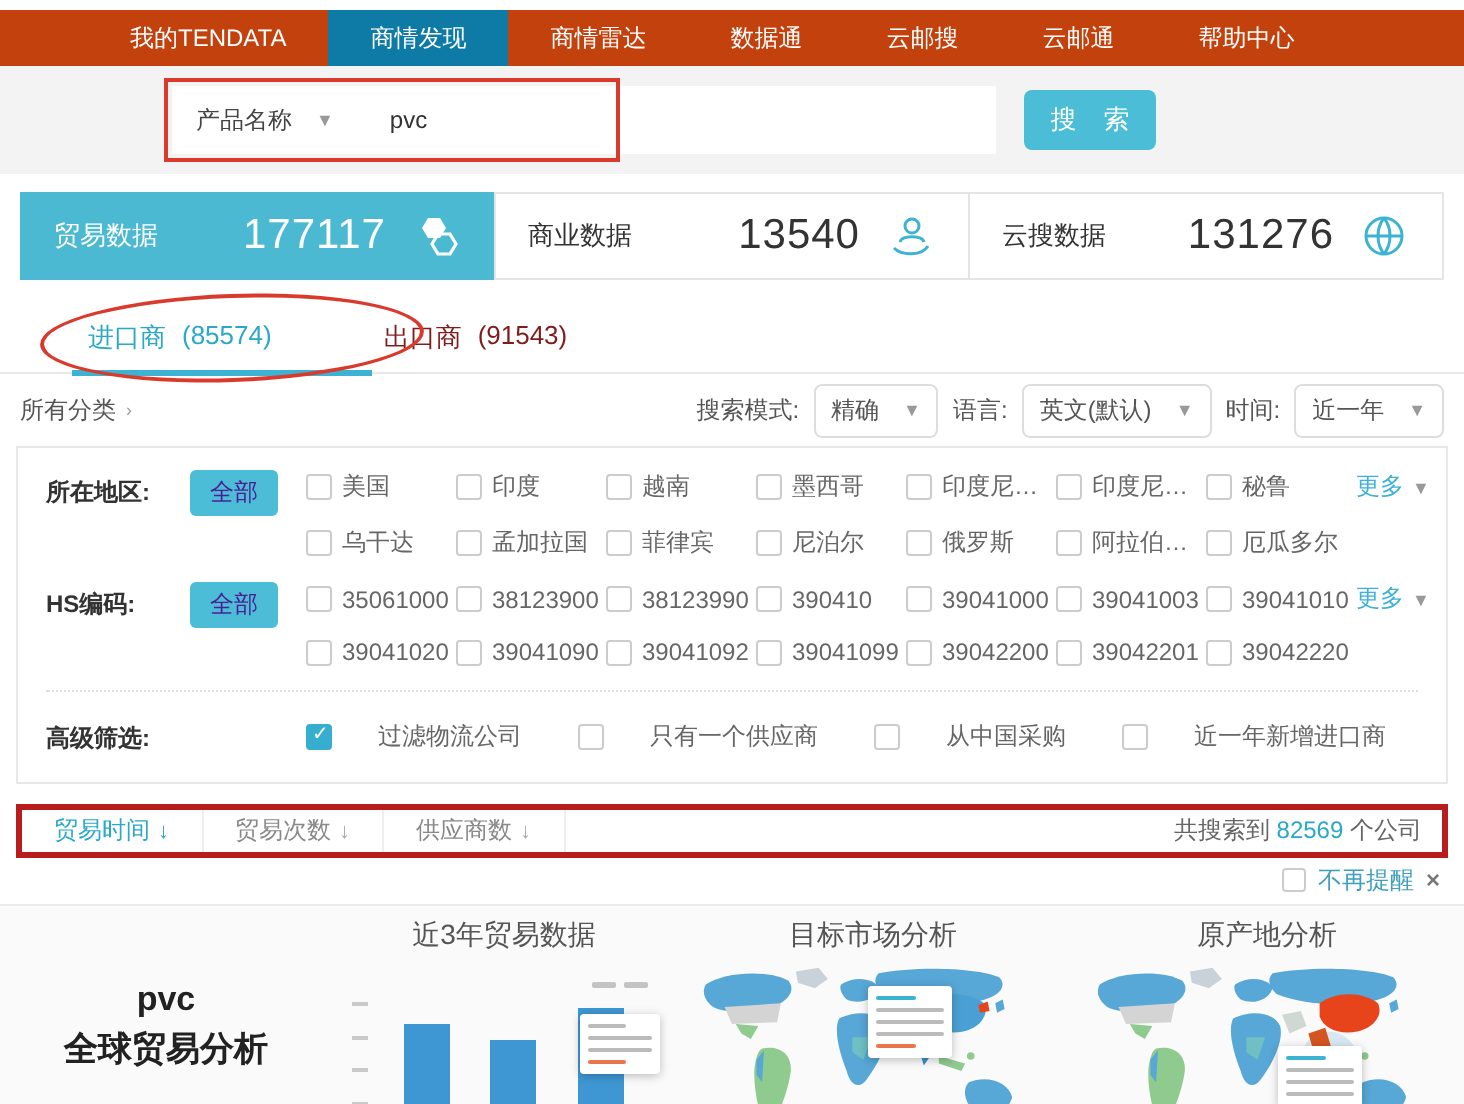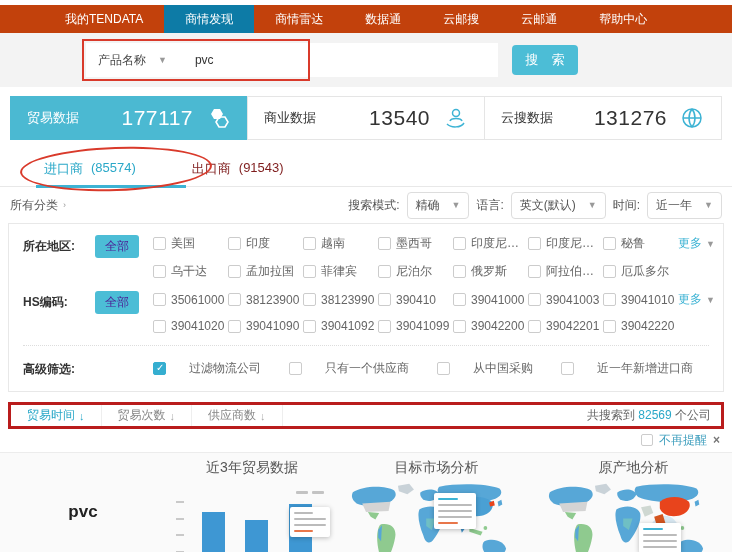--- a/index.html
+++ b/index.html
@@ -391,20 +391,21 @@
 <div class="remind-row">
   <i class="cb small"></i>
   <span>不再提醒</span>
   <span class="remind-close">×</span>
 </div>
 
 <div class="analysis-panel">
 
   <div class="analysis-title">
     <span>pvc</span>
+    <span>全球贸易分析</span>
   </div>
 
   <div class="chart-block">
     <div class="block-title">近3年贸易数据</div>
     <div class="bar-chart">
       <div class="legend-dash">
           <i></i>
           <i></i>
         </div>
       <div class="y-ticks">

